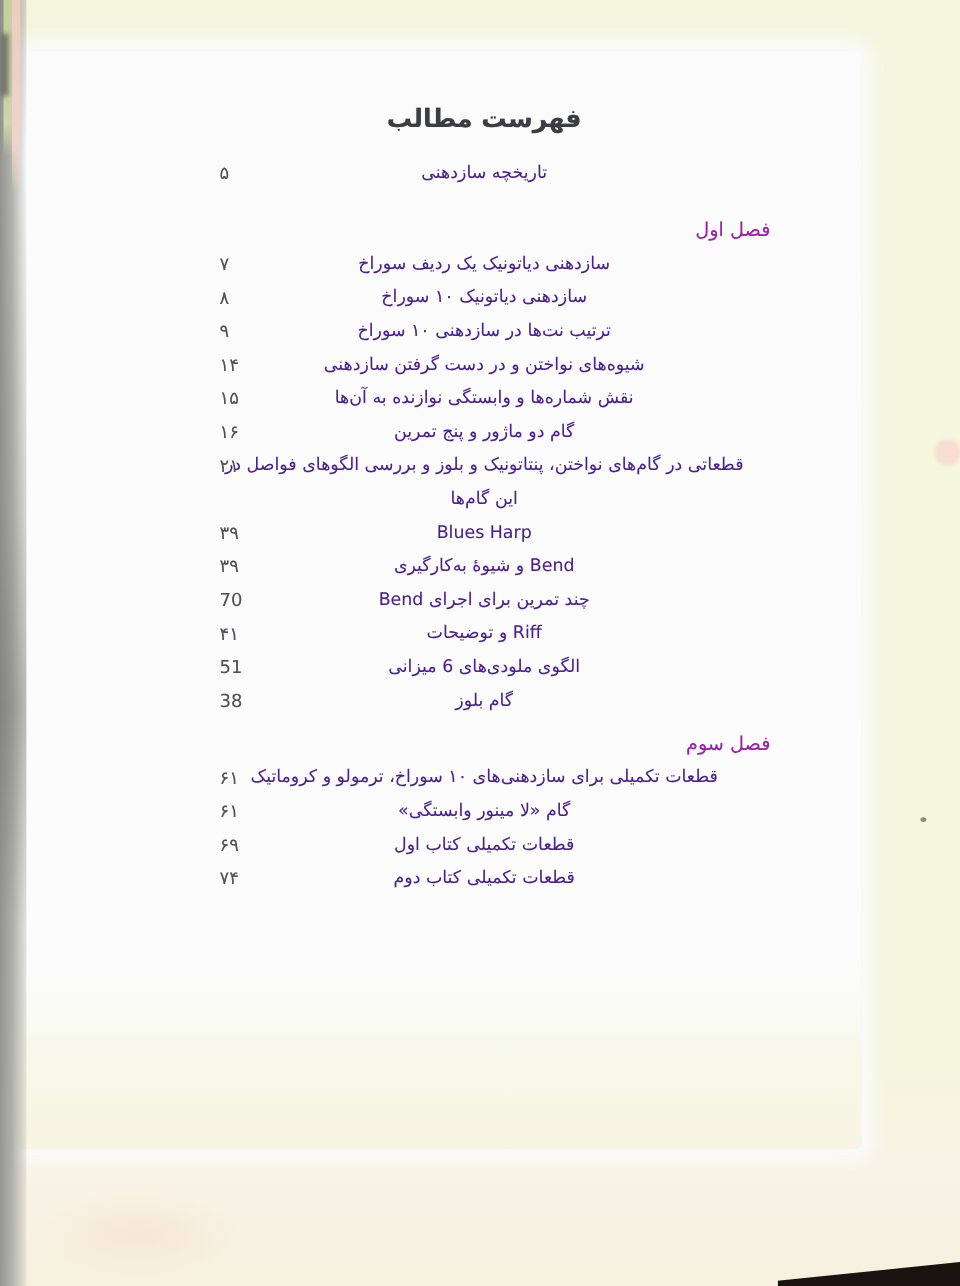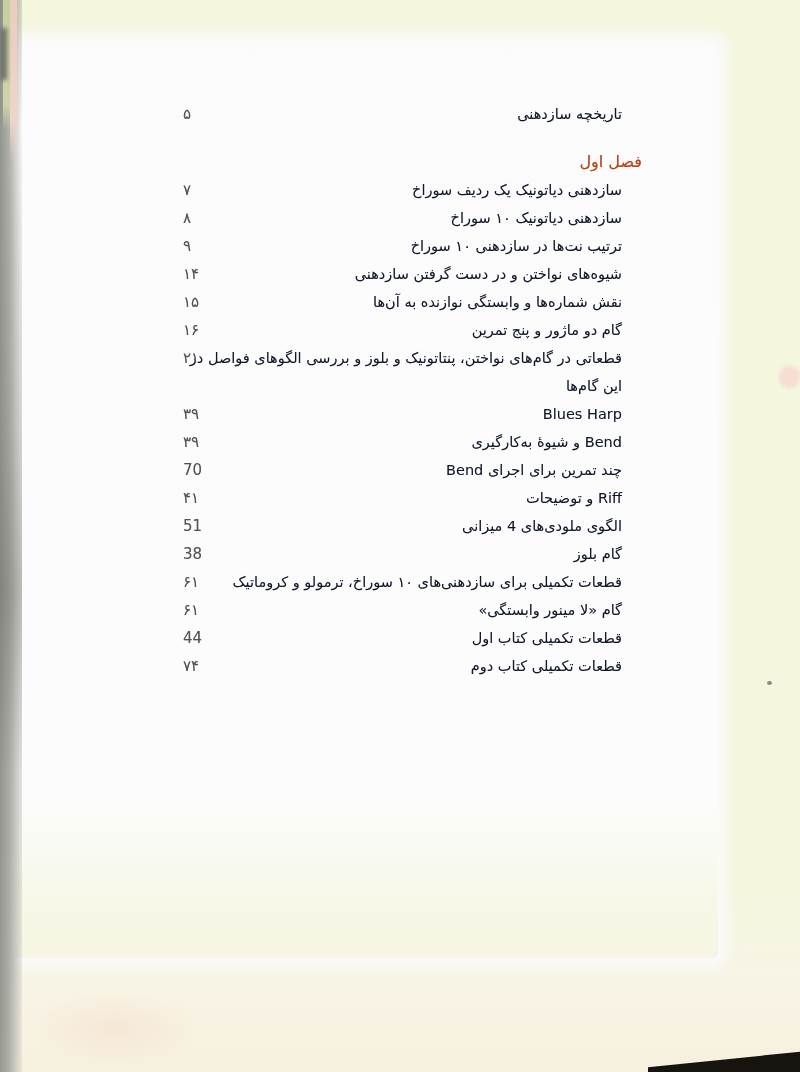--- a/index.html
+++ b/index.html
@@ -61,30 +61,30 @@
     position:absolute;left:185px;right:178px;top:84px;
     direction:rtl;color:#55565a;
   }
   .doc-title{
     margin:0;text-align:center;
     font-size:21px;font-weight:bold;color:#3c3d42;line-height:30px;
     text-shadow:0 0 .6px rgba(60,61,66,.55);
   }
   .toc-heading{
     text-align:right;margin:20px -20px 0 0;
-    font-size:16px;color:#c2410c;line-height:28px;
+    font-size:16px;color:#a21caf;line-height:28px;
     text-shadow:0 0 .5px rgba(75,76,80,.4);
   }
   .toc-heading.gap-lg{margin-top:24px;}
   .toc-heading.gap-sm{margin-top:8px;}
   .toc-section.first{margin-top:16px;}
   .toc-row{position:relative;line-height:28px;}
   .toc-label{
-    display:block;text-align:right;
-    font-size:14.5px;color:#0f172a;
+    display:block;text-align:center;
+    font-size:14.5px;color:#4c1d95;
     text-shadow:0 0 .5px rgba(87,88,92,.35);
   }
   .toc-page{
     position:absolute;left:-2px;top:0;
     font-size:15px;color:#515256;
     text-shadow:0 0 .5px rgba(81,82,86,.35);
   }
 </style>
 </head>
 <body>
@@ -94,20 +94,21 @@
 <div class="page"></div>
 <div class="edge-left"></div>
 <div class="strip-green"></div>
 <div class="strip-pink"></div>
 <div class="blob-dark-left"></div>
 <div class="spot-pink-right"></div>
 <div class="speck"></div>
 <div class="corner-wedge"></div>
 
 <div class="toc">
+  <h1 class="doc-title">فهرست مطالب</h1>
   <div id="toc-sections">
       <div class="toc-section first">
         <div class="toc-row">
           <span class="toc-label">تاریخچه سازدهنی</span>
           <span class="toc-page">۵</span>
         </div>
       </div>
       <div class="toc-section">
         <div class="toc-heading">فصل اول</div>
         <div class="toc-row">
@@ -150,40 +151,41 @@
         </div>
         <div class="toc-row">
           <span class="toc-label">چند تمرین برای اجرای Bend</span>
           <span class="toc-page">70</span>
         </div>
         <div class="toc-row">
           <span class="toc-label">Riff و توضیحات</span>
           <span class="toc-page">۴۱</span>
         </div>
         <div class="toc-row">
-          <span class="toc-label">الگوی ملودی‌های 4 میزانی</span>
+          <span class="toc-label">الگوی ملودی‌های 6 میزانی</span>
           <span class="toc-page">51</span>
         </div>
         <div class="toc-row">
           <span class="toc-label">گام بلوز</span>
           <span class="toc-page">38</span>
         </div>
       </div>
       <div class="toc-section">
+        <div class="toc-heading gap-sm">فصل سوم</div>
         <div class="toc-row">
           <span class="toc-label">قطعات تکمیلی برای سازدهنی‌های ۱۰ سوراخ، ترمولو و کروماتیک</span>
           <span class="toc-page">۶۱</span>
         </div>
         <div class="toc-row">
           <span class="toc-label">گام «لا مینور وابستگی»</span>
           <span class="toc-page">۶۱</span>
         </div>
         <div class="toc-row">
           <span class="toc-label">قطعات تکمیلی کتاب اول</span>
-          <span class="toc-page">44</span>
+          <span class="toc-page">۶۹</span>
         </div>
         <div class="toc-row">
           <span class="toc-label">قطعات تکمیلی کتاب دوم</span>
           <span class="toc-page">۷۴</span>
         </div>
       </div>
     </div>
 </div>
 
 </body></html>

